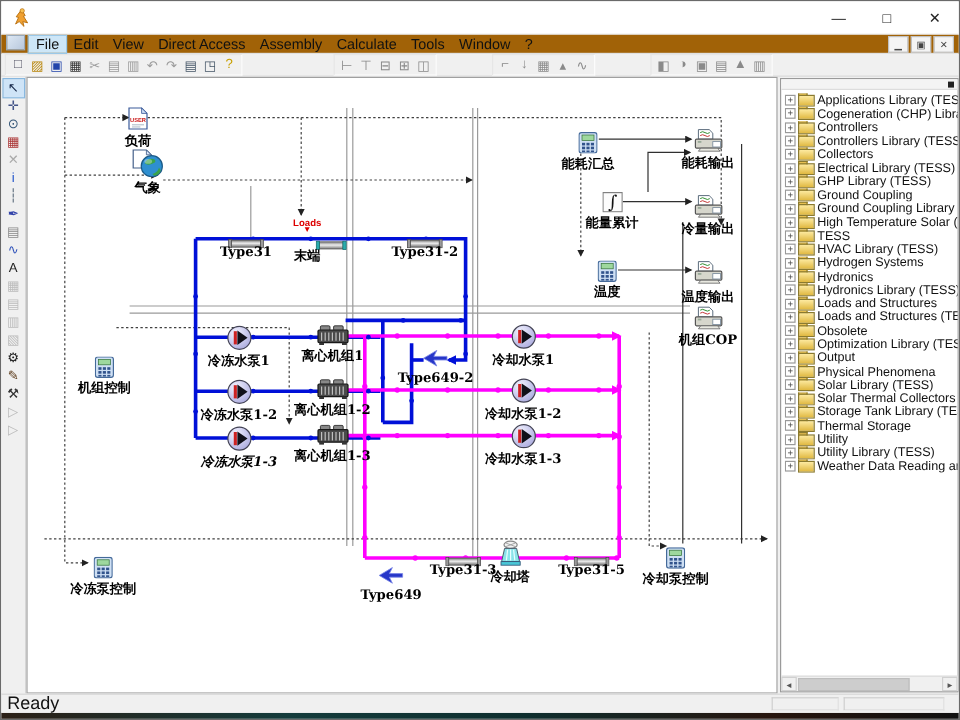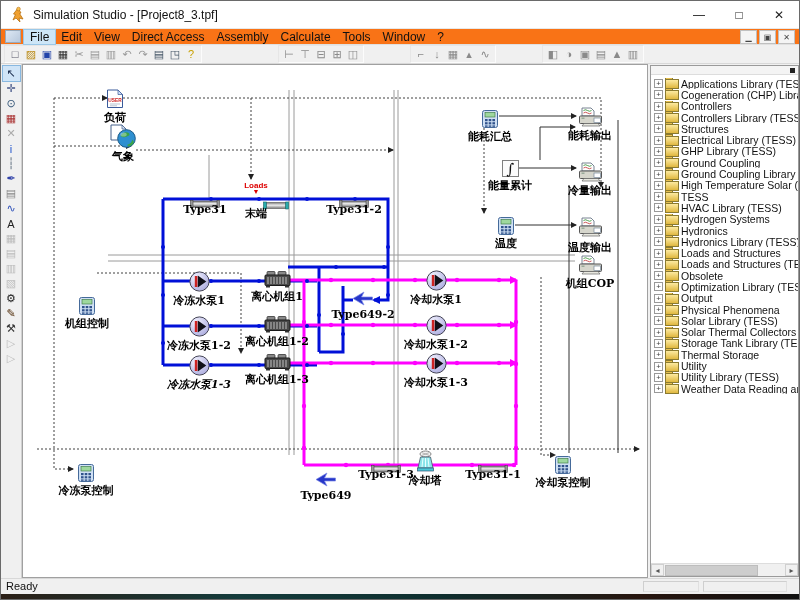--- a/index.html
+++ b/index.html
@@ -8,22 +8,22 @@
        font-family:"Liberation Sans",sans-serif;overflow:hidden;}
   
   .titlebar{position:relative;height:28px;background:#ffffff;border-bottom:1px solid #e8e8e8;
             display:flex;align-items:center;padding-left:8px;}
   .titlebar .appicon{width:18px;height:18px;margin-right:6px;}
   .titlebar .title{font-size:12px;color:#111;}
   .wctrls{position:absolute;right:0;top:0;height:28px;display:flex;}
   .wctrl{width:40px;height:28px;display:flex;align-items:center;justify-content:center;
          font-size:12px;color:#222;cursor:default;}
   
-  .menubar{position:relative;height:16px;background:#f97316;border-bottom:1px solid #e0e0e0;
-           display:flex;align-items:center;font-size:12px;color:#111;}
+  .menubar{position:relative;height:16px;background:#a16207;border-bottom:1px solid #e0e0e0;
+           display:flex;font-size:12px;color:#111;}
   .menuicon{width:16px;height:13px;margin:0 3px 0 4px;border:1px solid #9ab;background:linear-gradient(135deg,#dde8f4,#b8c8dc);}
   .menu-item{padding:0 6px;height:16px;line-height:16px;cursor:default;}
   .menu-item.active{background:#cde6f7;outline:1px solid #9ac8e8;}
   .mdictrls{position:absolute;right:4px;top:1px;display:flex;gap:2px;}
   .mdibtn{width:17px;height:14px;border:1px solid #c0c0c0;background:#f4f4f4;font-size:8px;
           display:flex;align-items:center;justify-content:center;color:#444;}
   
   .toolbar{height:19px;background:#f0f0f0;border-bottom:1px solid #d8d8d8;display:flex;align-items:center;padding-left:3px;}
   .tb-group{display:flex;align-items:center;border:1px solid #e6e6e6;border-right-color:#fcfcfc;border-bottom-color:#fcfcfc;height:18px;padding:0 2px;}
   .tb-btn{width:16px;height:16px;display:flex;align-items:center;justify-content:center;font-size:11px;cursor:default;}
@@ -58,37 +58,36 @@
              background:#e8c050;border:1px solid #8a7a30;border-bottom:none;}
   .tree-folder:after{content:"";position:absolute;left:0;top:0;width:12px;height:8px;
              background:linear-gradient(#fdeaa0,#e0b840);border:1px solid #8a7a30;}
   .tree-label{font-size:10.5px;color:#111;}
   .tree-scroll{position:absolute;left:0;right:0;bottom:0;height:13px;background:#f0f0f0;border-top:1px solid #ddd;}
   .ts-arrow{position:absolute;top:0;width:13px;height:12px;background:#f0f0f0;border:1px solid #d0d0d0;
             font-size:8px;line-height:11px;text-align:center;color:#555;}
   .ts-thumb{position:absolute;top:1px;height:11px;background:#cdcdcd;border:1px solid #bdbdbd;}
   
   .statusbar{position:relative;height:16px;background:#f0f0f0;border-top:1px solid #d8d8d8;
-             font-size:11px;color:#111;padding-left:5px;line-height:15px;}
+             font-size:15px;color:#111;padding-left:5px;line-height:15px;}
   .sb-sec{position:absolute;top:2px;height:11px;border:1px solid #e0e0e0;border-top-color:#cfcfcf;border-left-color:#cfcfcf;}
   .stripe{height:7px;background:linear-gradient(90deg,#2b1f16,#143c3c 30%,#0e2e2e 55%,#27150e 80%,#101010);}
 </style>
 </head>
 <body>
 
 <div class="win">
 
   <div class="titlebar">
     <span class="appicon">
       <svg width="18" height="18" viewBox="0 0 18 18">
         <path d="M9,2 L12,7 L10.5,7.5 L14,13 L10,12 L11,16 L7,12 L4,14 L6.5,8.5 L4.5,8 Z" fill="#f0a030" stroke="#b87010" stroke-width="0.8"></path>
         <circle cx="9.5" cy="3" r="1.8" fill="#f8c050" stroke="#b87010" stroke-width="0.6"></circle>
       </svg>
     </span>
-    <span class="title">Simulation Studio - [Project8_3.tpf]</span>
     <span class="wctrls">
       <span class="wctrl">—</span>
       <span class="wctrl">□</span>
       <span class="wctrl">✕</span>
     </span>
   </div>
 
   <div class="menubar">
     <span class="menuicon"></span>
     <span id="menu-items"><span class="menu-item active">File</span><span class="menu-item">Edit</span><span class="menu-item">View</span><span class="menu-item">Direct Access</span><span class="menu-item">Assembly</span><span class="menu-item">Calculate</span><span class="menu-item">Tools</span><span class="menu-item">Window</span><span class="menu-item">?</span></span>
@@ -621,21 +620,21 @@
                 <linearGradient id="gr10" x1="0" y1="0" x2="0" y2="1">
                   <stop offset="0" stop-color="#6f6f6f"></stop>
                   <stop offset="0.45" stop-color="#efefef"></stop>
                   <stop offset="1" stop-color="#6f6f6f"></stop>
                 </linearGradient>
               </defs>
               <rect x="2.5" y="1" width="25" height="6" fill="url(#gr10)" stroke="#555" stroke-width="0.6"></rect>
               <rect x="0.5" y="0.5" width="2.5" height="7" fill="#9a9a9a" stroke="#444" stroke-width="0.6"></rect>
               <rect x="27" y="0.5" width="2.5" height="7" fill="#9a9a9a" stroke="#444" stroke-width="0.6"></rect>
             </svg></span>
-          <span class="lbl" style="top:9px">Type31-1</span>
+          <span class="lbl" style="top:9px">Type31-5</span>
         </div>
         <div class="comp" style="left: 532px; top: 391px; width: 16px;">
           <span class="ic"><svg width="16" height="18">
               <rect x="0.5" y="0.5" width="15" height="17" rx="2" fill="#cfe0f4" stroke="#456a9a"></rect>
               <rect x="3" y="2.5" width="10" height="4.5" fill="#9ed89e" stroke="#35733a" stroke-width="0.6"></rect>
               <g fill="#31538c">
                 <rect x="3" y="9" width="2.6" height="2.2"></rect>
                 <rect x="6.7" y="9" width="2.6" height="2.2"></rect>
                 <rect x="10.4" y="9" width="2.6" height="2.2"></rect>
                 <rect x="3" y="12.2" width="2.6" height="2.2"></rect>
@@ -670,21 +669,21 @@
             <span class="tree-label">Controllers</span>
           </div>
           <div class="tree-item">
             <span class="tree-plus">+</span>
             <span class="tree-folder"></span>
             <span class="tree-label">Controllers Library (TESS)</span>
           </div>
           <div class="tree-item">
             <span class="tree-plus">+</span>
             <span class="tree-folder"></span>
-            <span class="tree-label">Structures</span>
+            <span class="tree-label">Collectors</span>
           </div>
           <div class="tree-item">
             <span class="tree-plus">+</span>
             <span class="tree-folder"></span>
             <span class="tree-label">Electrical Library (TESS)</span>
           </div>
           <div class="tree-item">
             <span class="tree-plus">+</span>
             <span class="tree-folder"></span>
             <span class="tree-label">GHP Library (TESS)</span>

